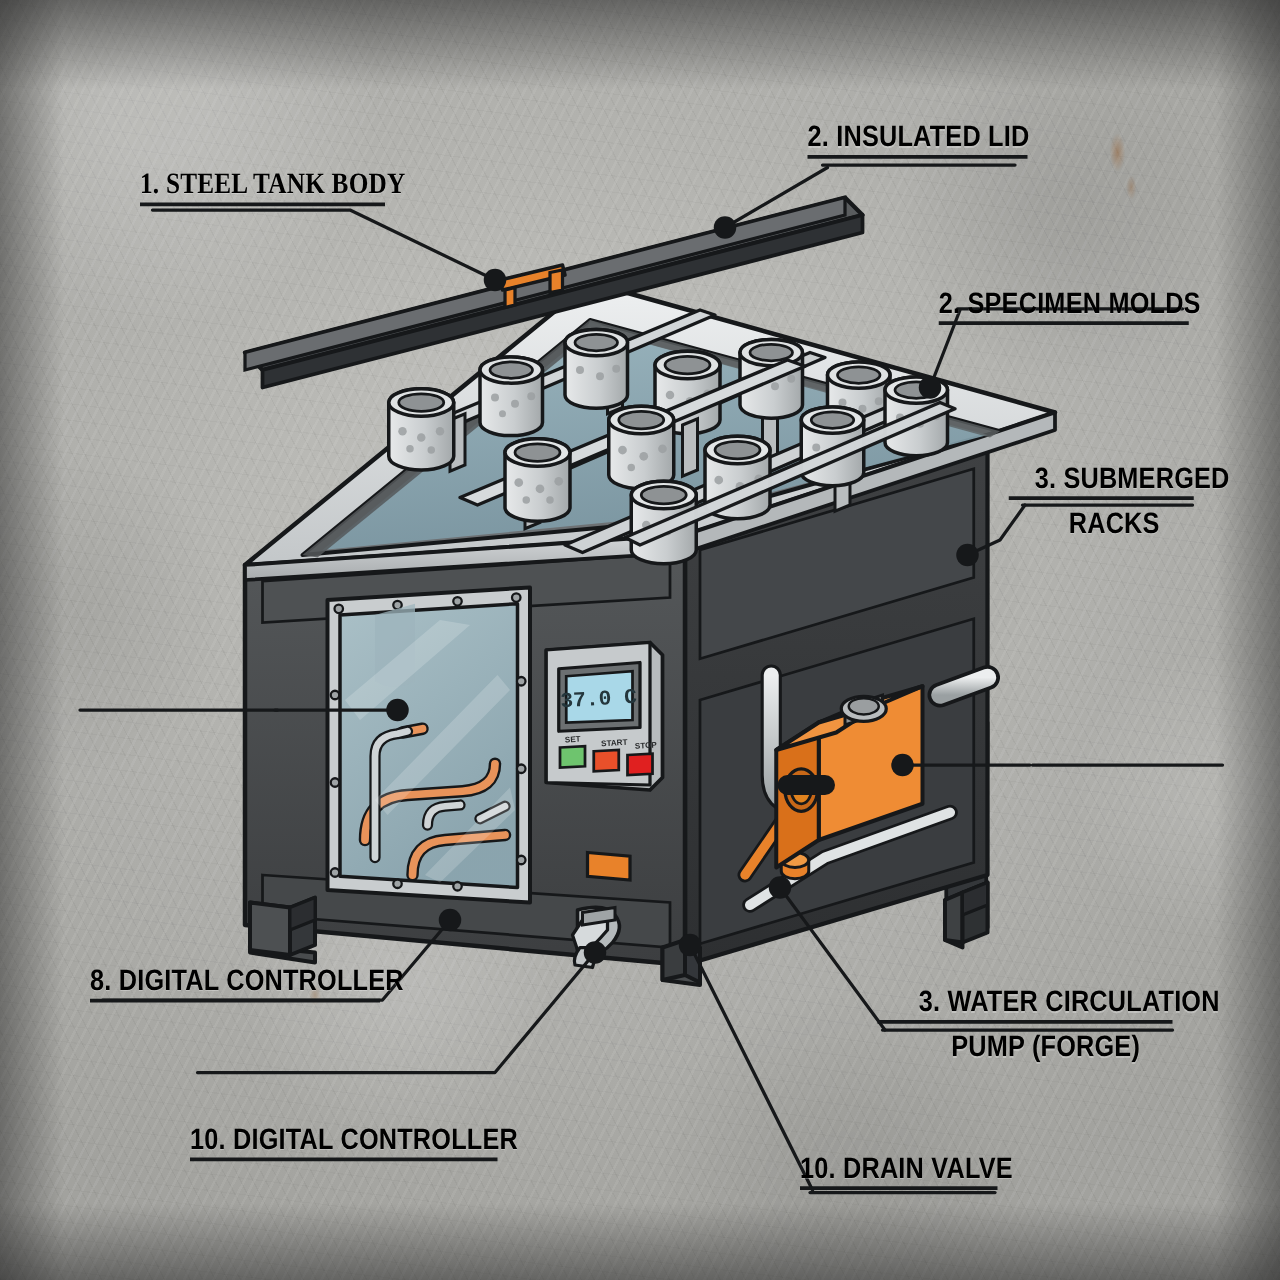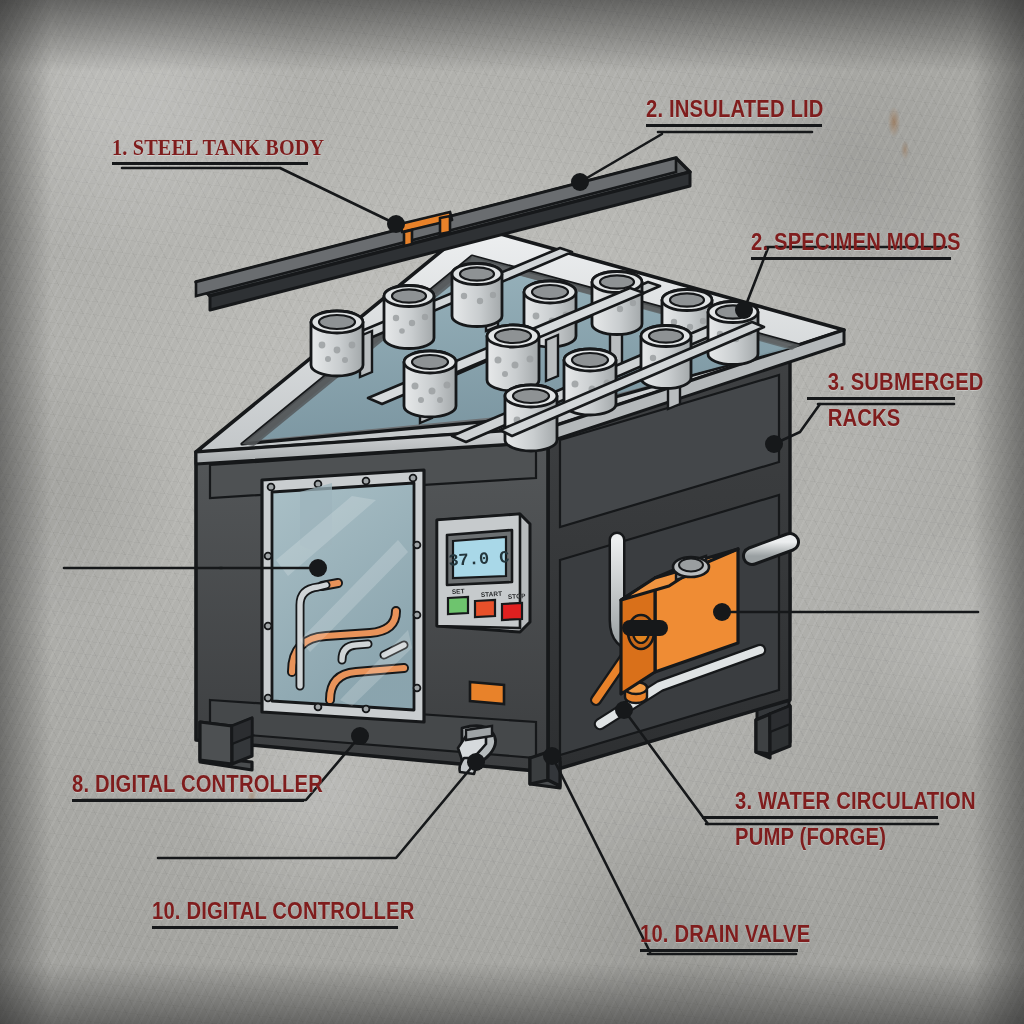--- a/index.html
+++ b/index.html
@@ -45,35 +45,35 @@
   .bg-rust{
     position:absolute;inset:0;opacity:.6;
     background-image:
       radial-gradient(ellipse 9px 22px at 894px 122px, rgba(150,90,40,.75), transparent 70%),
       radial-gradient(ellipse 6px 14px at 905px 150px, rgba(140,85,38,.55), transparent 70%),
       radial-gradient(ellipse 7px 12px at 252px 796px, rgba(150,95,45,.5), transparent 70%),
       radial-gradient(ellipse 5px 9px at 236px 720px, rgba(150,95,45,.4), transparent 70%);
   }
   svg{position:absolute;left:0;top:0;}
   
-  .lbl{position:absolute;color:#7f1d1d;}
+  .lbl{position:absolute;color:#000000;}
   .lbl .ln{
     display:block;
     font-weight:700;
     font-size:23.5px;
     letter-spacing:.2px;
     line-height:1.16;
     white-space:nowrap;
     transform:scaleX(.86);
     text-shadow:0 1px 0 rgba(255,255,255,.28);
   }
   .lbl.al .ln{transform-origin:left center;}
   .lbl.ar .ln{transform-origin:right center;}
   .lbl.al{text-align:left;}
-  .lbl.ar{text-align:left;}
+  .lbl.ar{text-align:center;}
   .rule{height:2.4px;background:#16181a;margin-top:1px;}
 </style>
 </head>
 <body>
 
 <div id="stage">
 
   <div class="bg">
     <div class="bg-base"></div>
     <div class="bg-grain"></div>

